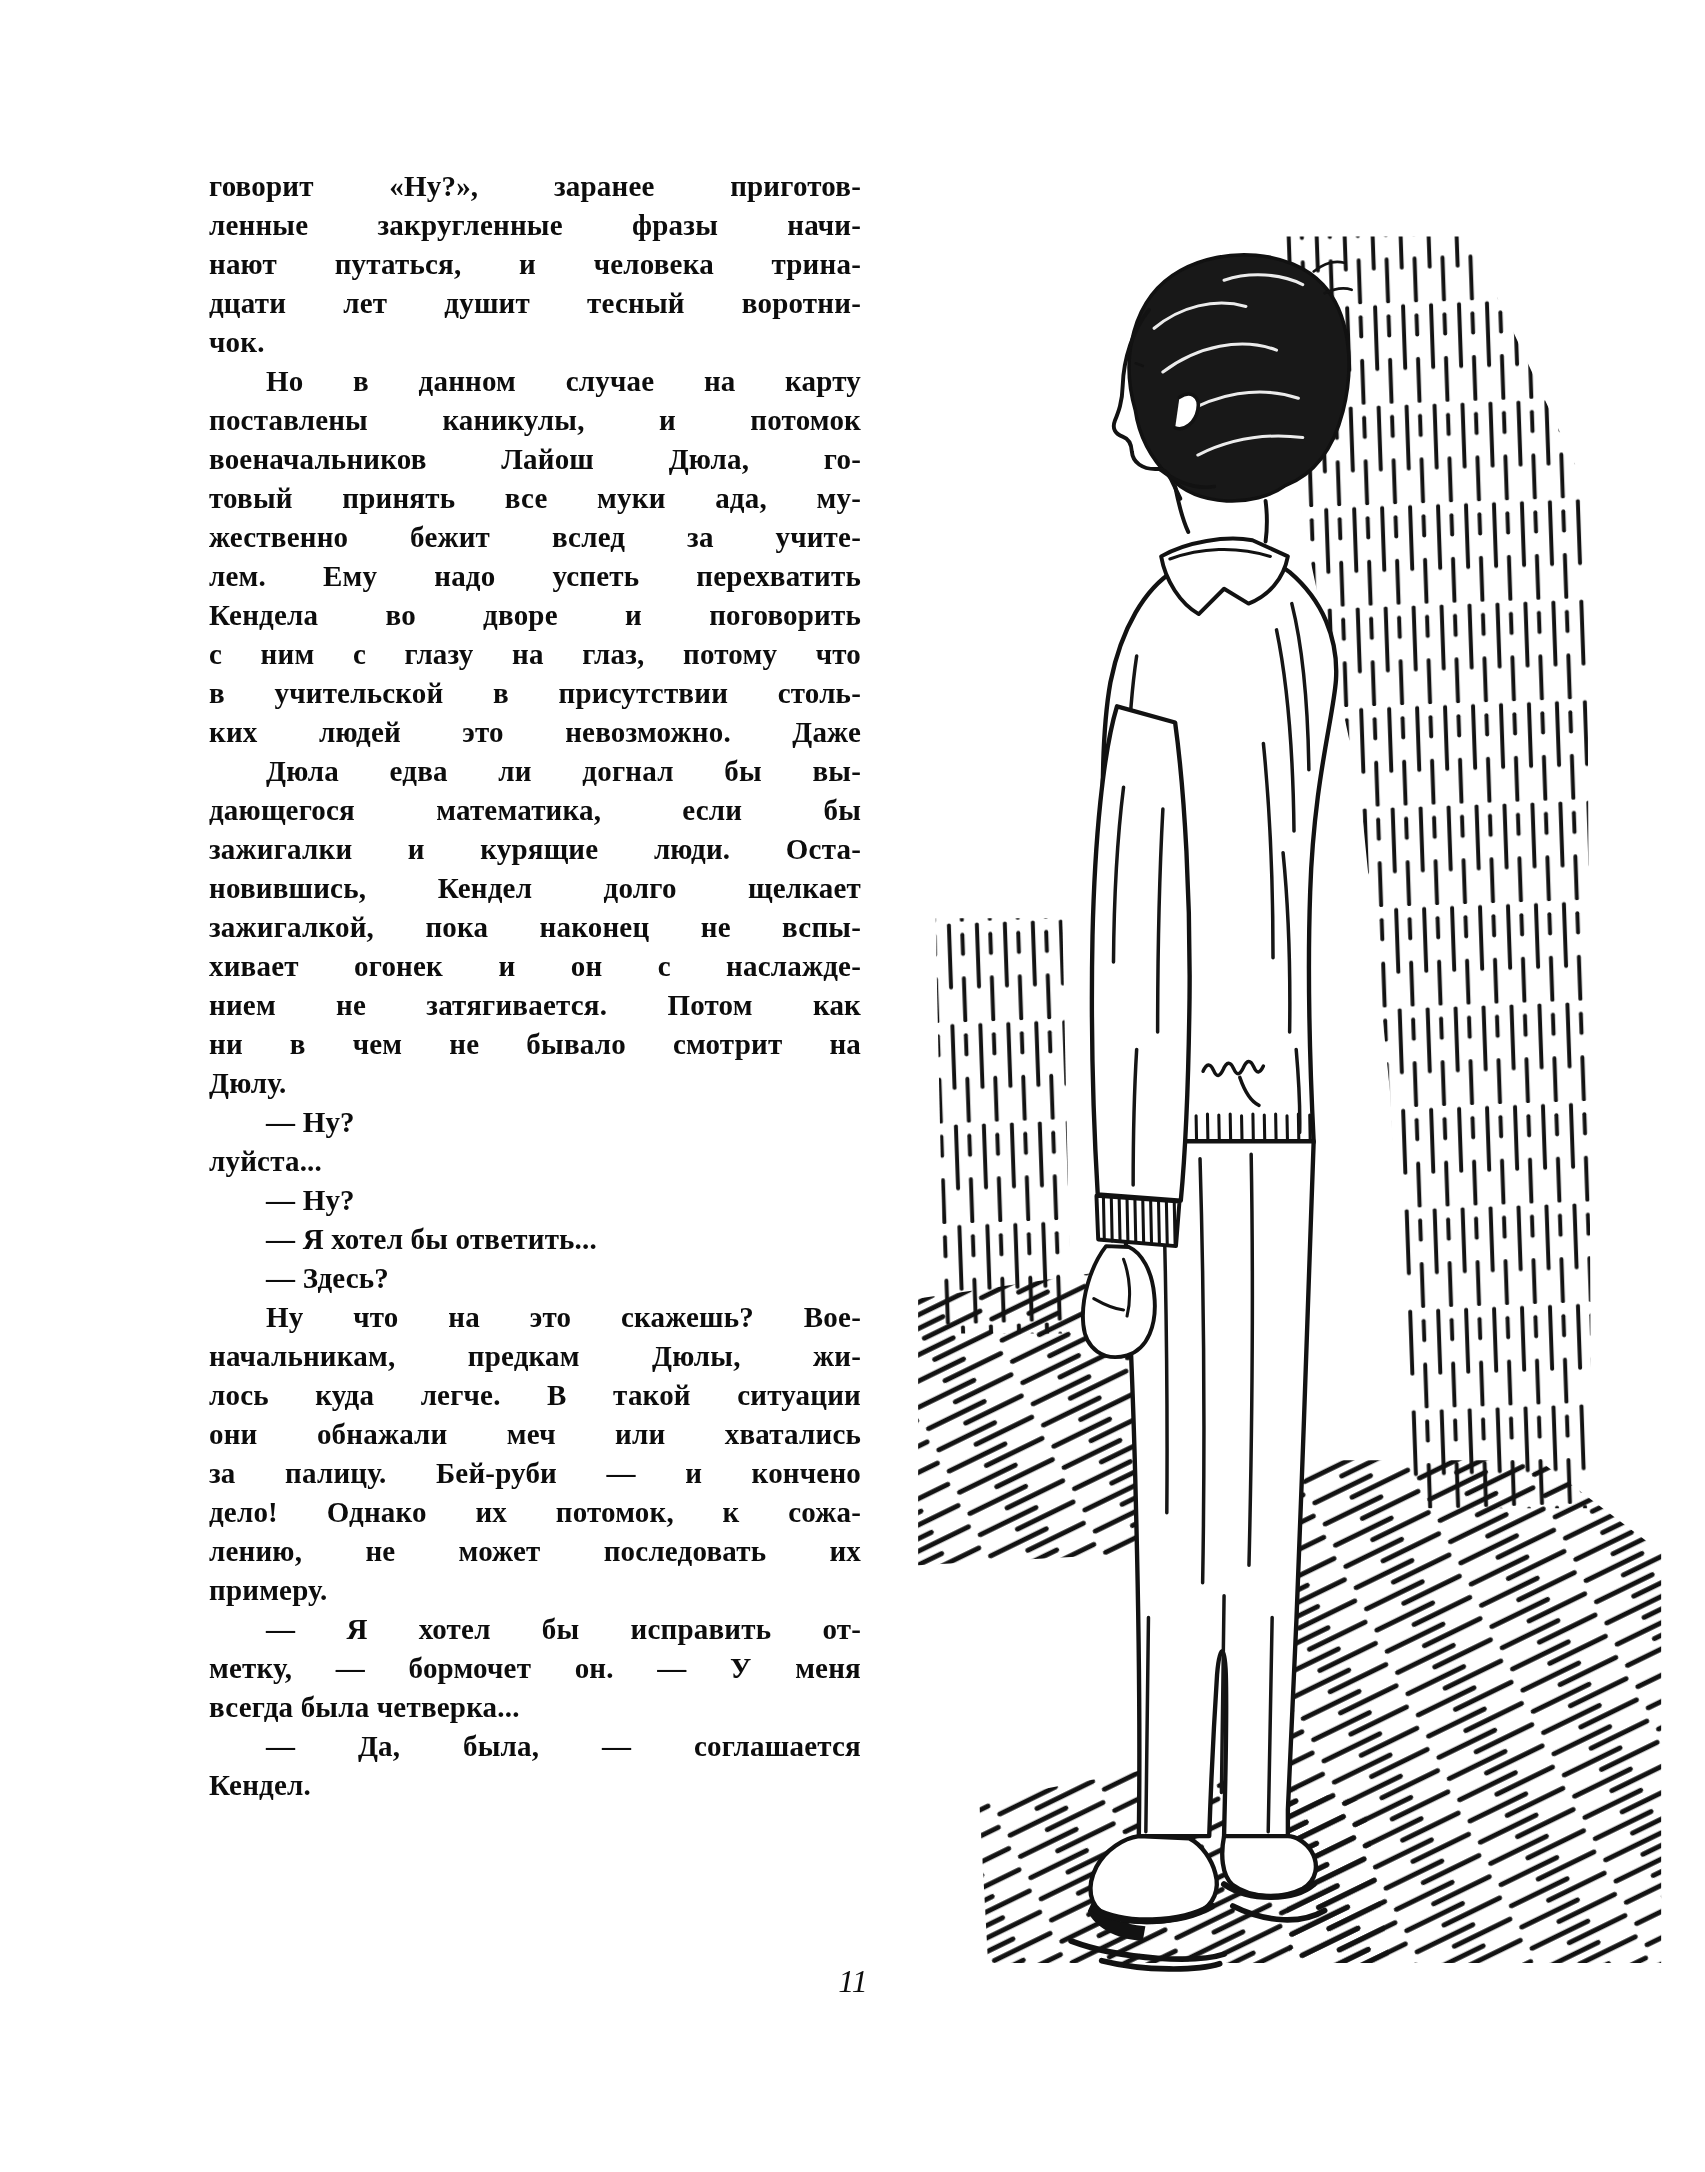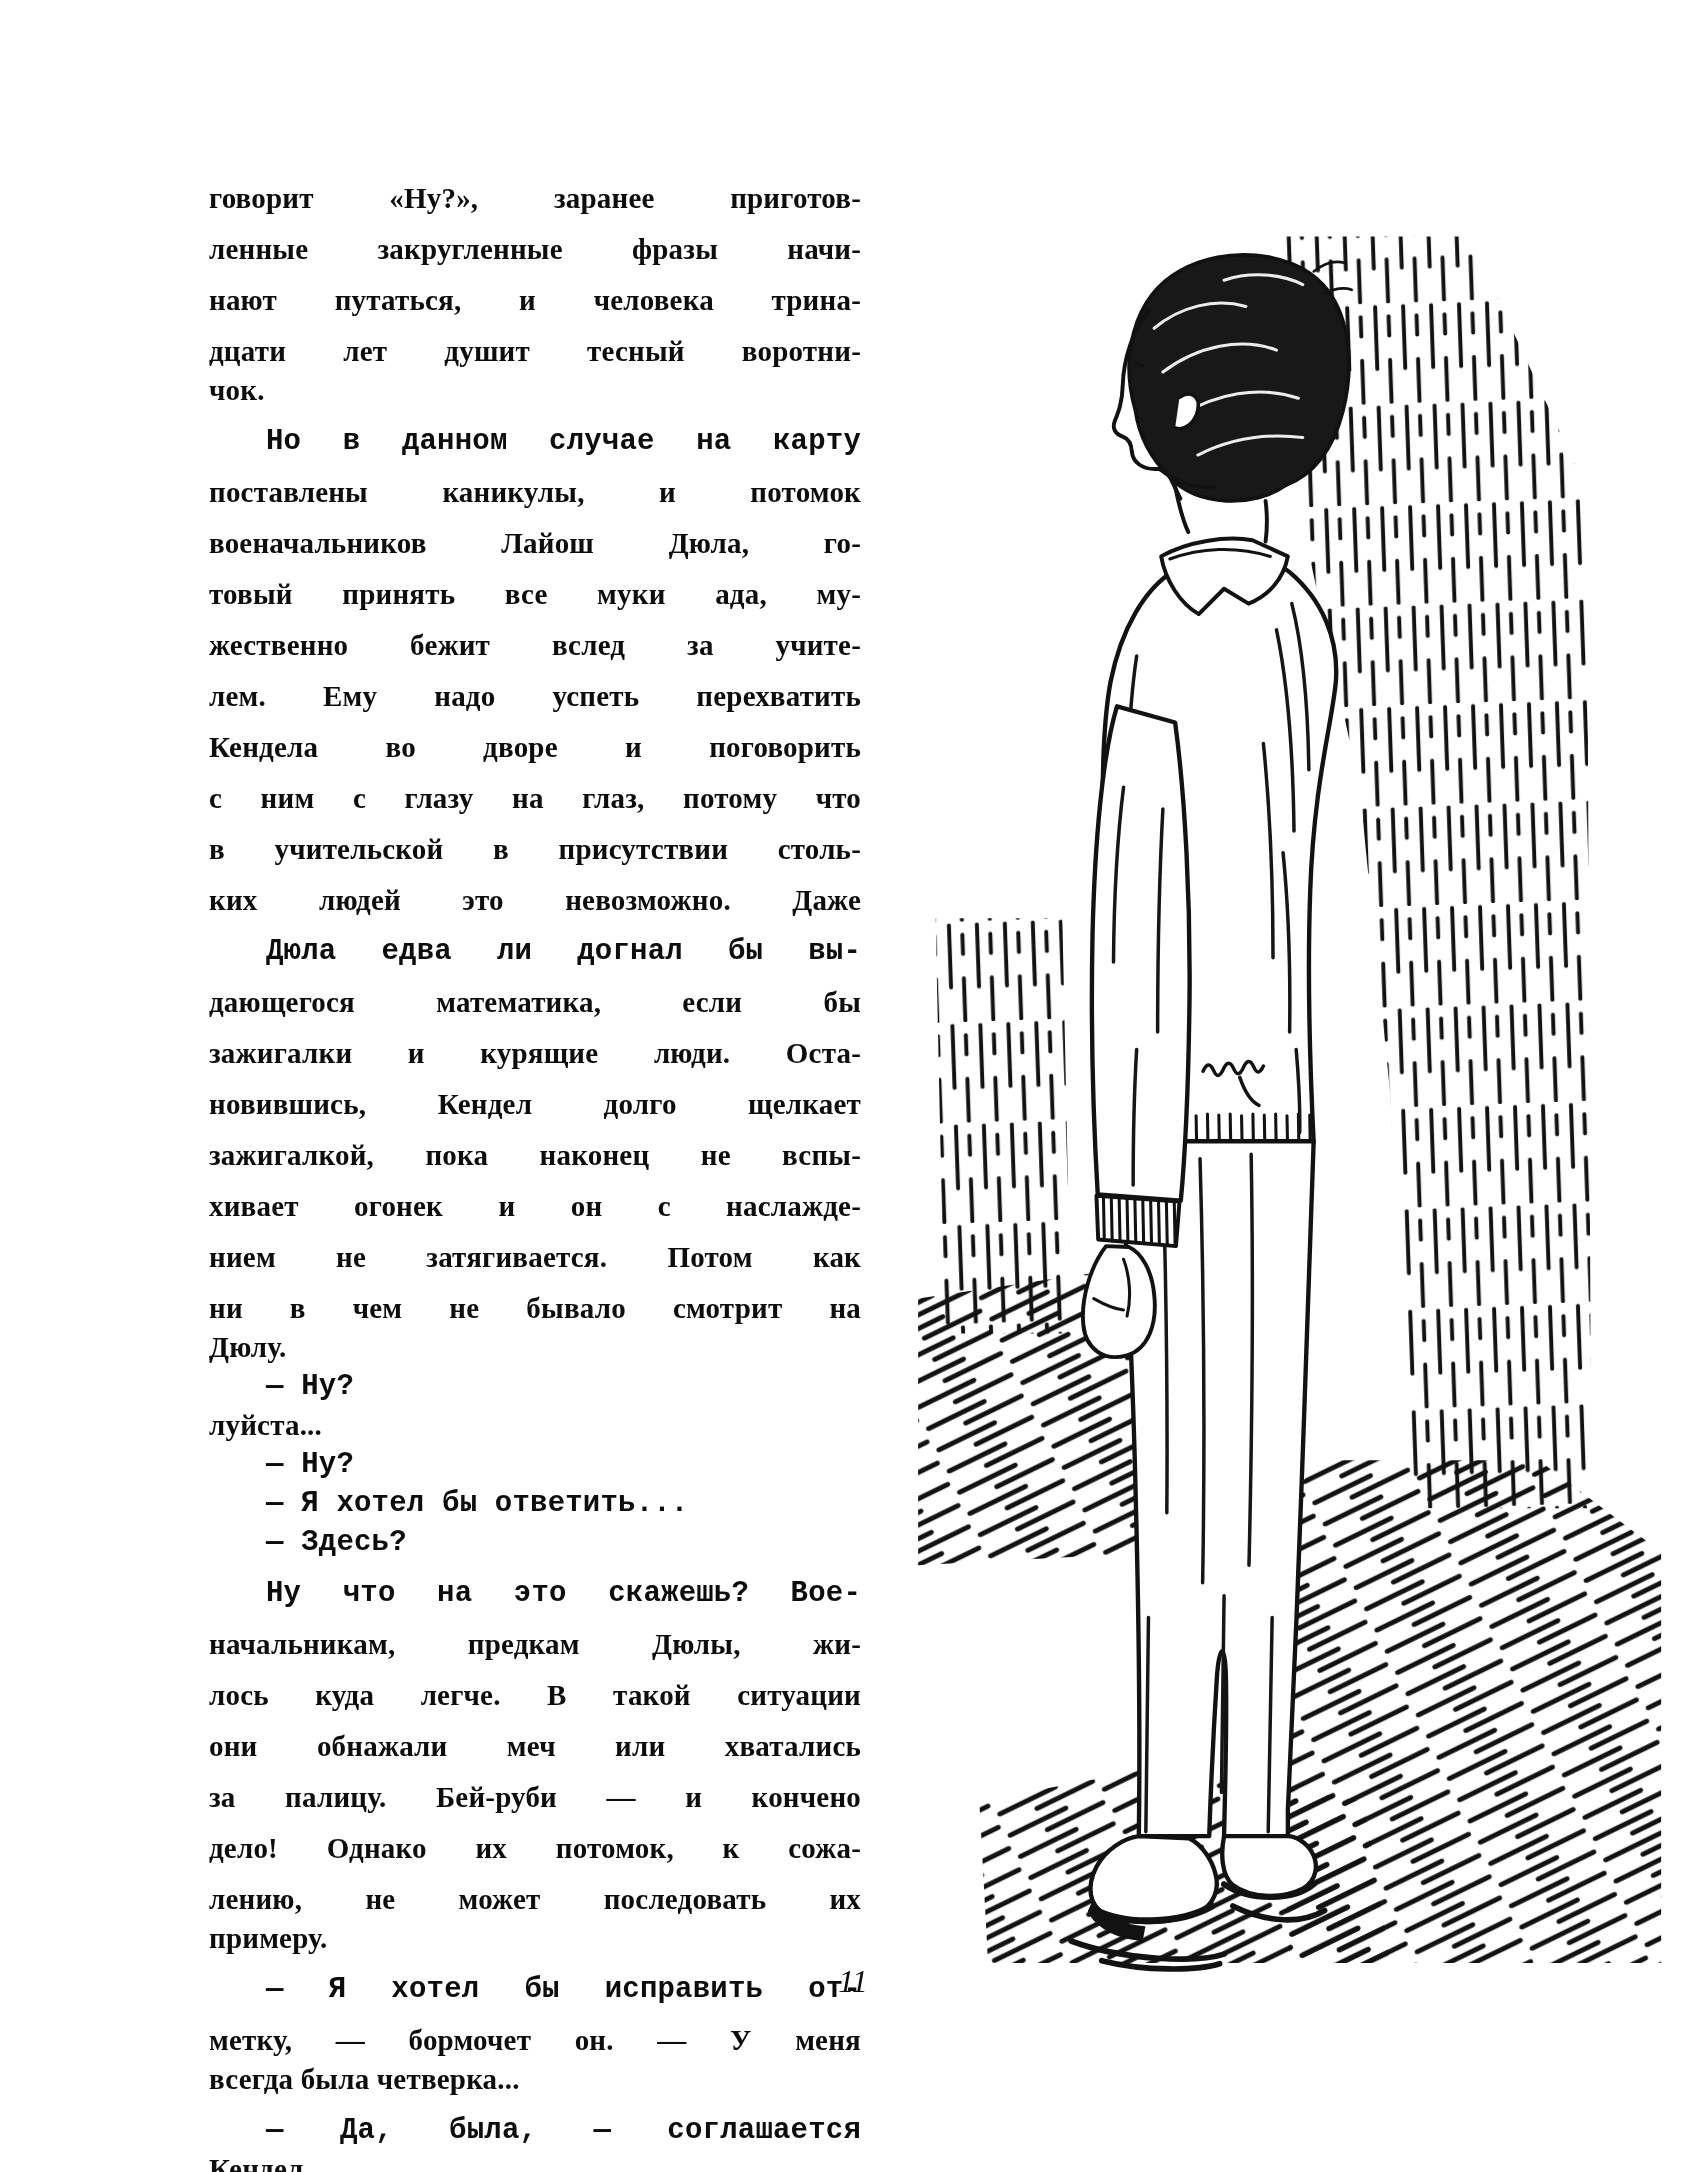--- a/index.html
+++ b/index.html
@@ -1,22 +1,22 @@
 <!DOCTYPE html>
 <html style="font-size:7px"><head>
 <meta charset="utf-8">
 <style>
   html,body{margin:0;padding:0;background:#ffffff;}
   .page{position:relative;width:1706px;height:2172px;background:#ffffff;overflow:hidden;
         font-family:"Liberation Serif","DejaVu Serif",serif;color:#0d0d0d;}
   .text-column{position:absolute;left:209px;top:167px;width:652px;
         font-size:29px;line-height:39px;font-weight:700;letter-spacing:0.2px;}
   .line{min-height:39px;text-align:left;}
-  .line.jst{text-align:justify;text-align-last:justify;margin-top:12px;}
-  .line.ind{text-indent:57px;font-family:Liberation Mono, monospace;}
+  .line.jst{text-align:justify;text-align-last:justify;}
+  .line.ind{text-indent:57px;}
   .pagenum{position:absolute;left:0;top:1963px;width:1706px;text-align:center;
         font-style:italic;font-weight:400;font-size:32px;}
   .illo{position:absolute;left:918px;top:219px;width:752px;height:1757px;}
 </style>
 </head>
 <body>
 
 <div class="page">
 
   <div class="text-column">

